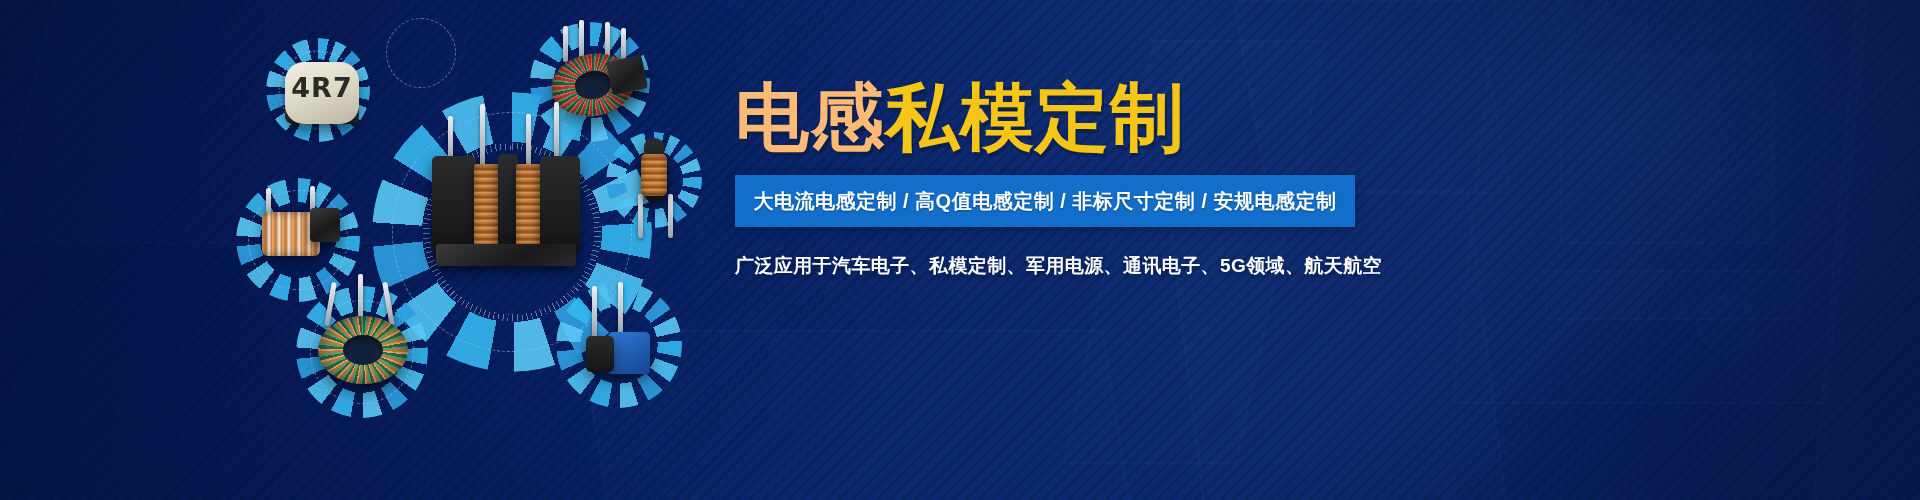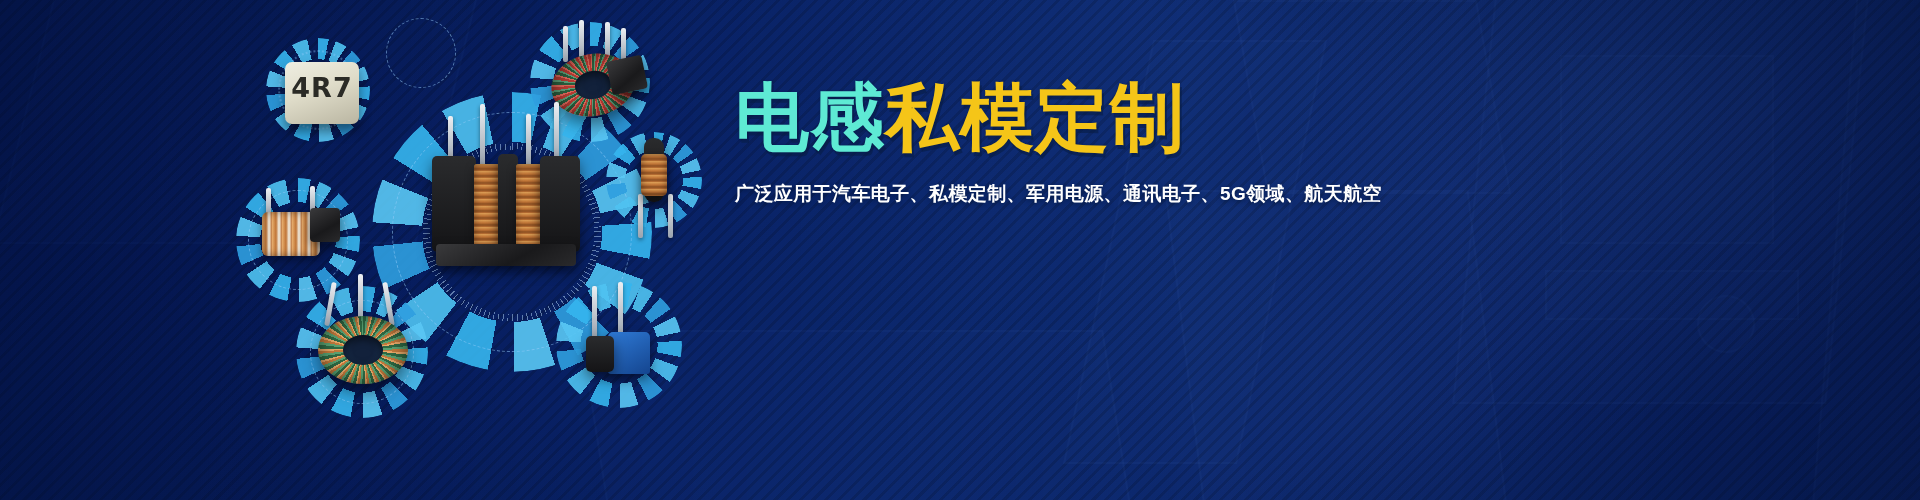--- a/index.html
+++ b/index.html
@@ -227,21 +227,21 @@
   .headline {
     font-family: "Liberation Sans", "DejaVu Sans", sans-serif;
     font-size: 74px;
     font-weight: 700;
     line-height: 1.02;
     letter-spacing: 1px;
     white-space: nowrap;
     margin: 0;
   }
   .headline .hl-white {
-    color: #5eead4;
+    color: #fdba74;
     text-shadow: 2px 4px 0 rgba(8,28,66,0.55), 0 0 2px rgba(8,28,66,0.6);
   }
   .headline .hl-gold {
     color: #f5c518;
     text-shadow: 2px 4px 0 rgba(8,28,66,0.55), 0 0 2px rgba(8,28,66,0.6);
     margin-top: 28px;
   }
   .feature-bar {
     margin-top: 20px;
     width: 620px;
@@ -308,21 +308,21 @@
   <div class="ring thin" style="left:310px; top:300px; width:104px; height:104px;"></div>
 
   <div class="seg-ring" style="left:556px; top:282px; width:126px; height:126px; border-width:6px; -webkit-mask:radial-gradient(circle, transparent calc(50% - 6px), #000 calc(50% - 6px)); mask:radial-gradient(circle, transparent calc(50% - 6px), #000 calc(50% - 6px));"></div>
 
   <div class="seg-ring" style="left:606px; top:132px; width:96px; height:96px; border-width:5px; -webkit-mask:radial-gradient(circle, transparent calc(50% - 5px), #000 calc(50% - 5px)); mask:radial-gradient(circle, transparent calc(50% - 5px), #000 calc(50% - 5px));"></div>
 
   <div class="ring thin" style="left:386px; top:18px; width:70px; height:70px;"></div>
 
   <div class="product" style="left:282px; top:62px; width:80px; height:80px;">
     <div class="smd-base" style="left:3px; top:45px;"></div>
-    <div class="smd-body" style="left:3px; top:0px;">
+    <div class="smd-body" style="left:3px; top:0px;border-radius:19px;">
       <div class="smd-label">4R7</div>
     </div>
   </div>
 
   <div class="product" style="left:543px; top:42px; width:110px; height:90px;">
     <div class="lead" style="left:20px; top:-16px; height:36px;"></div>
     <div class="lead" style="left:36px; top:-22px; height:42px;"></div>
     <div class="lead" style="left:62px; top:-20px; height:40px;"></div>
     <div class="lead" style="left:78px; top:-14px; height:34px;"></div>
     <div class="toroid toroid-rb" style="left:8px; top:12px; width:84px; height:62px; transform:rotate(-10deg);"></div>
@@ -369,17 +369,20 @@
     <div class="lead" style="left:40px; top:-10px; height:56px;"></div>
     <div class="blue-cap" style="left:30px; top:40px; width:42px; height:42px;"></div>
     <div class="bobbin" style="left:8px; top:44px; width:28px; height:36px;"></div>
   </div>
 
   <div class="copy">
 
 
     <h1 class="headline"><span class="hl-white">电感</span><span class="hl-gold">私模定制</span></h1>
 
+    <div class="feature-bar">
+      <span>大电流电感定制  /  高Q值电感定制  /  非标尺寸定制  /  安规电感定制</span>
+    </div>
 
     <div class="apps">广泛应用于汽车电子、私模定制、军用电源、通讯电子、5G领域、航天航空</div>
   </div>
 
 </div>
 
 </body></html>

